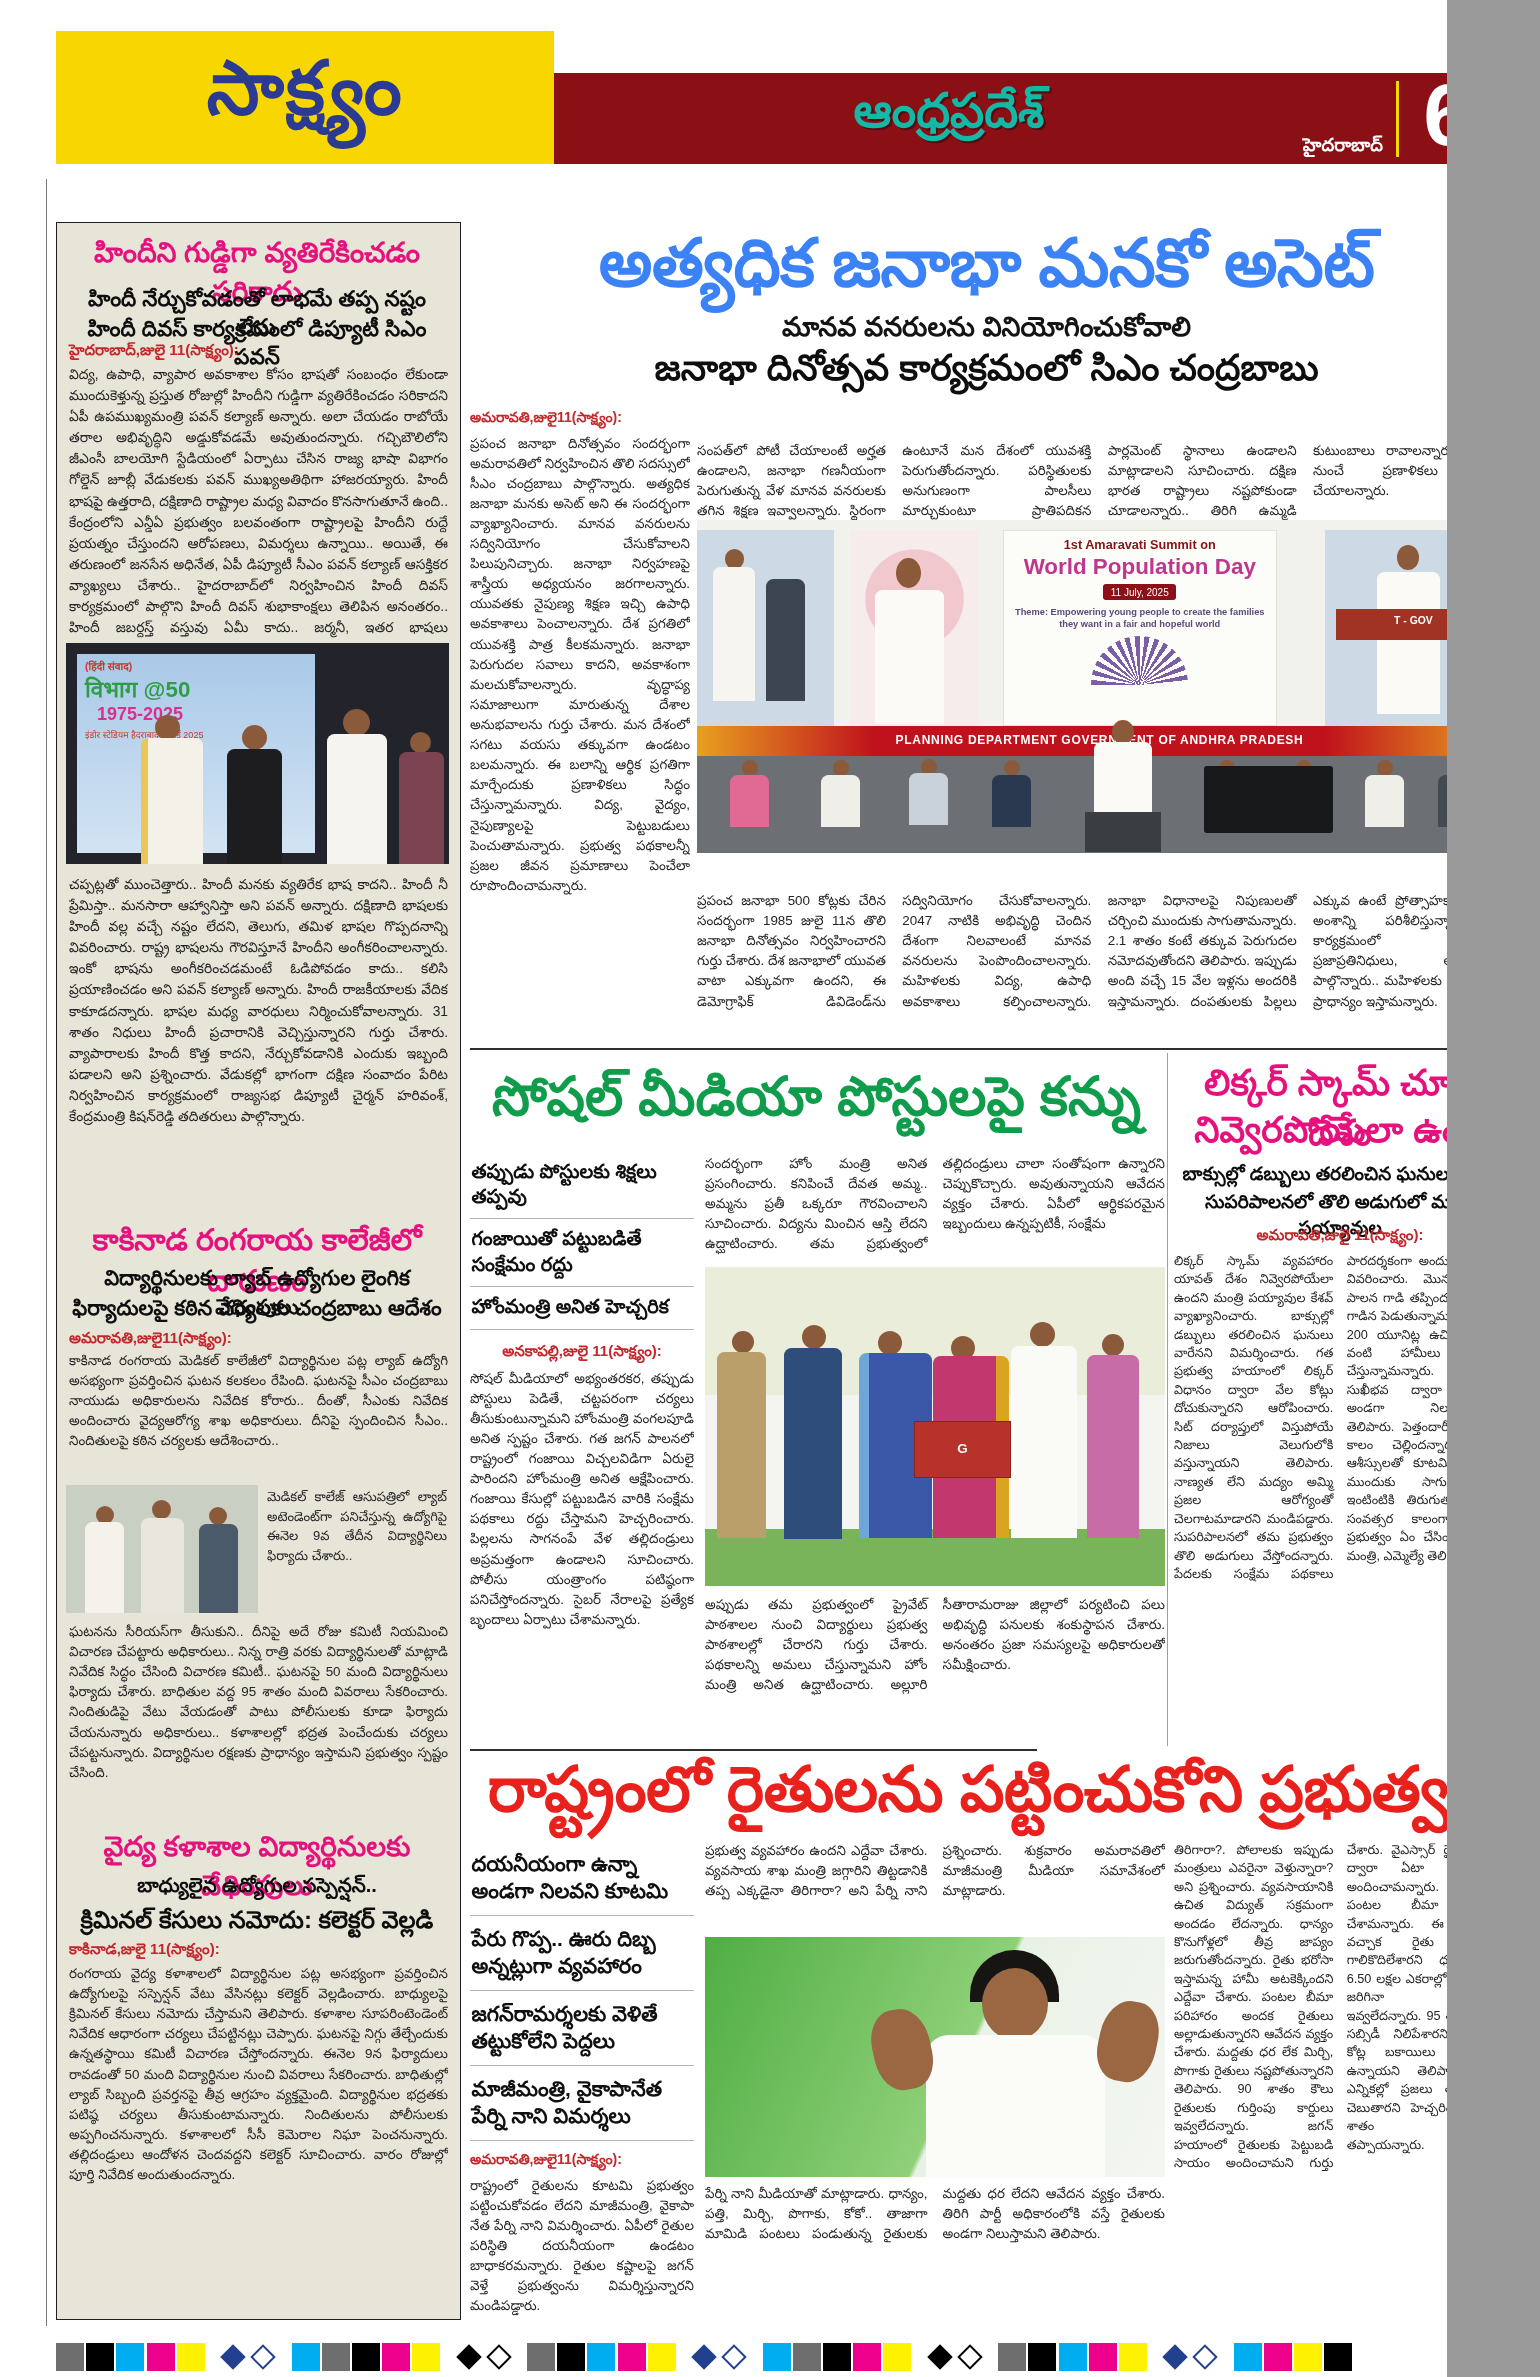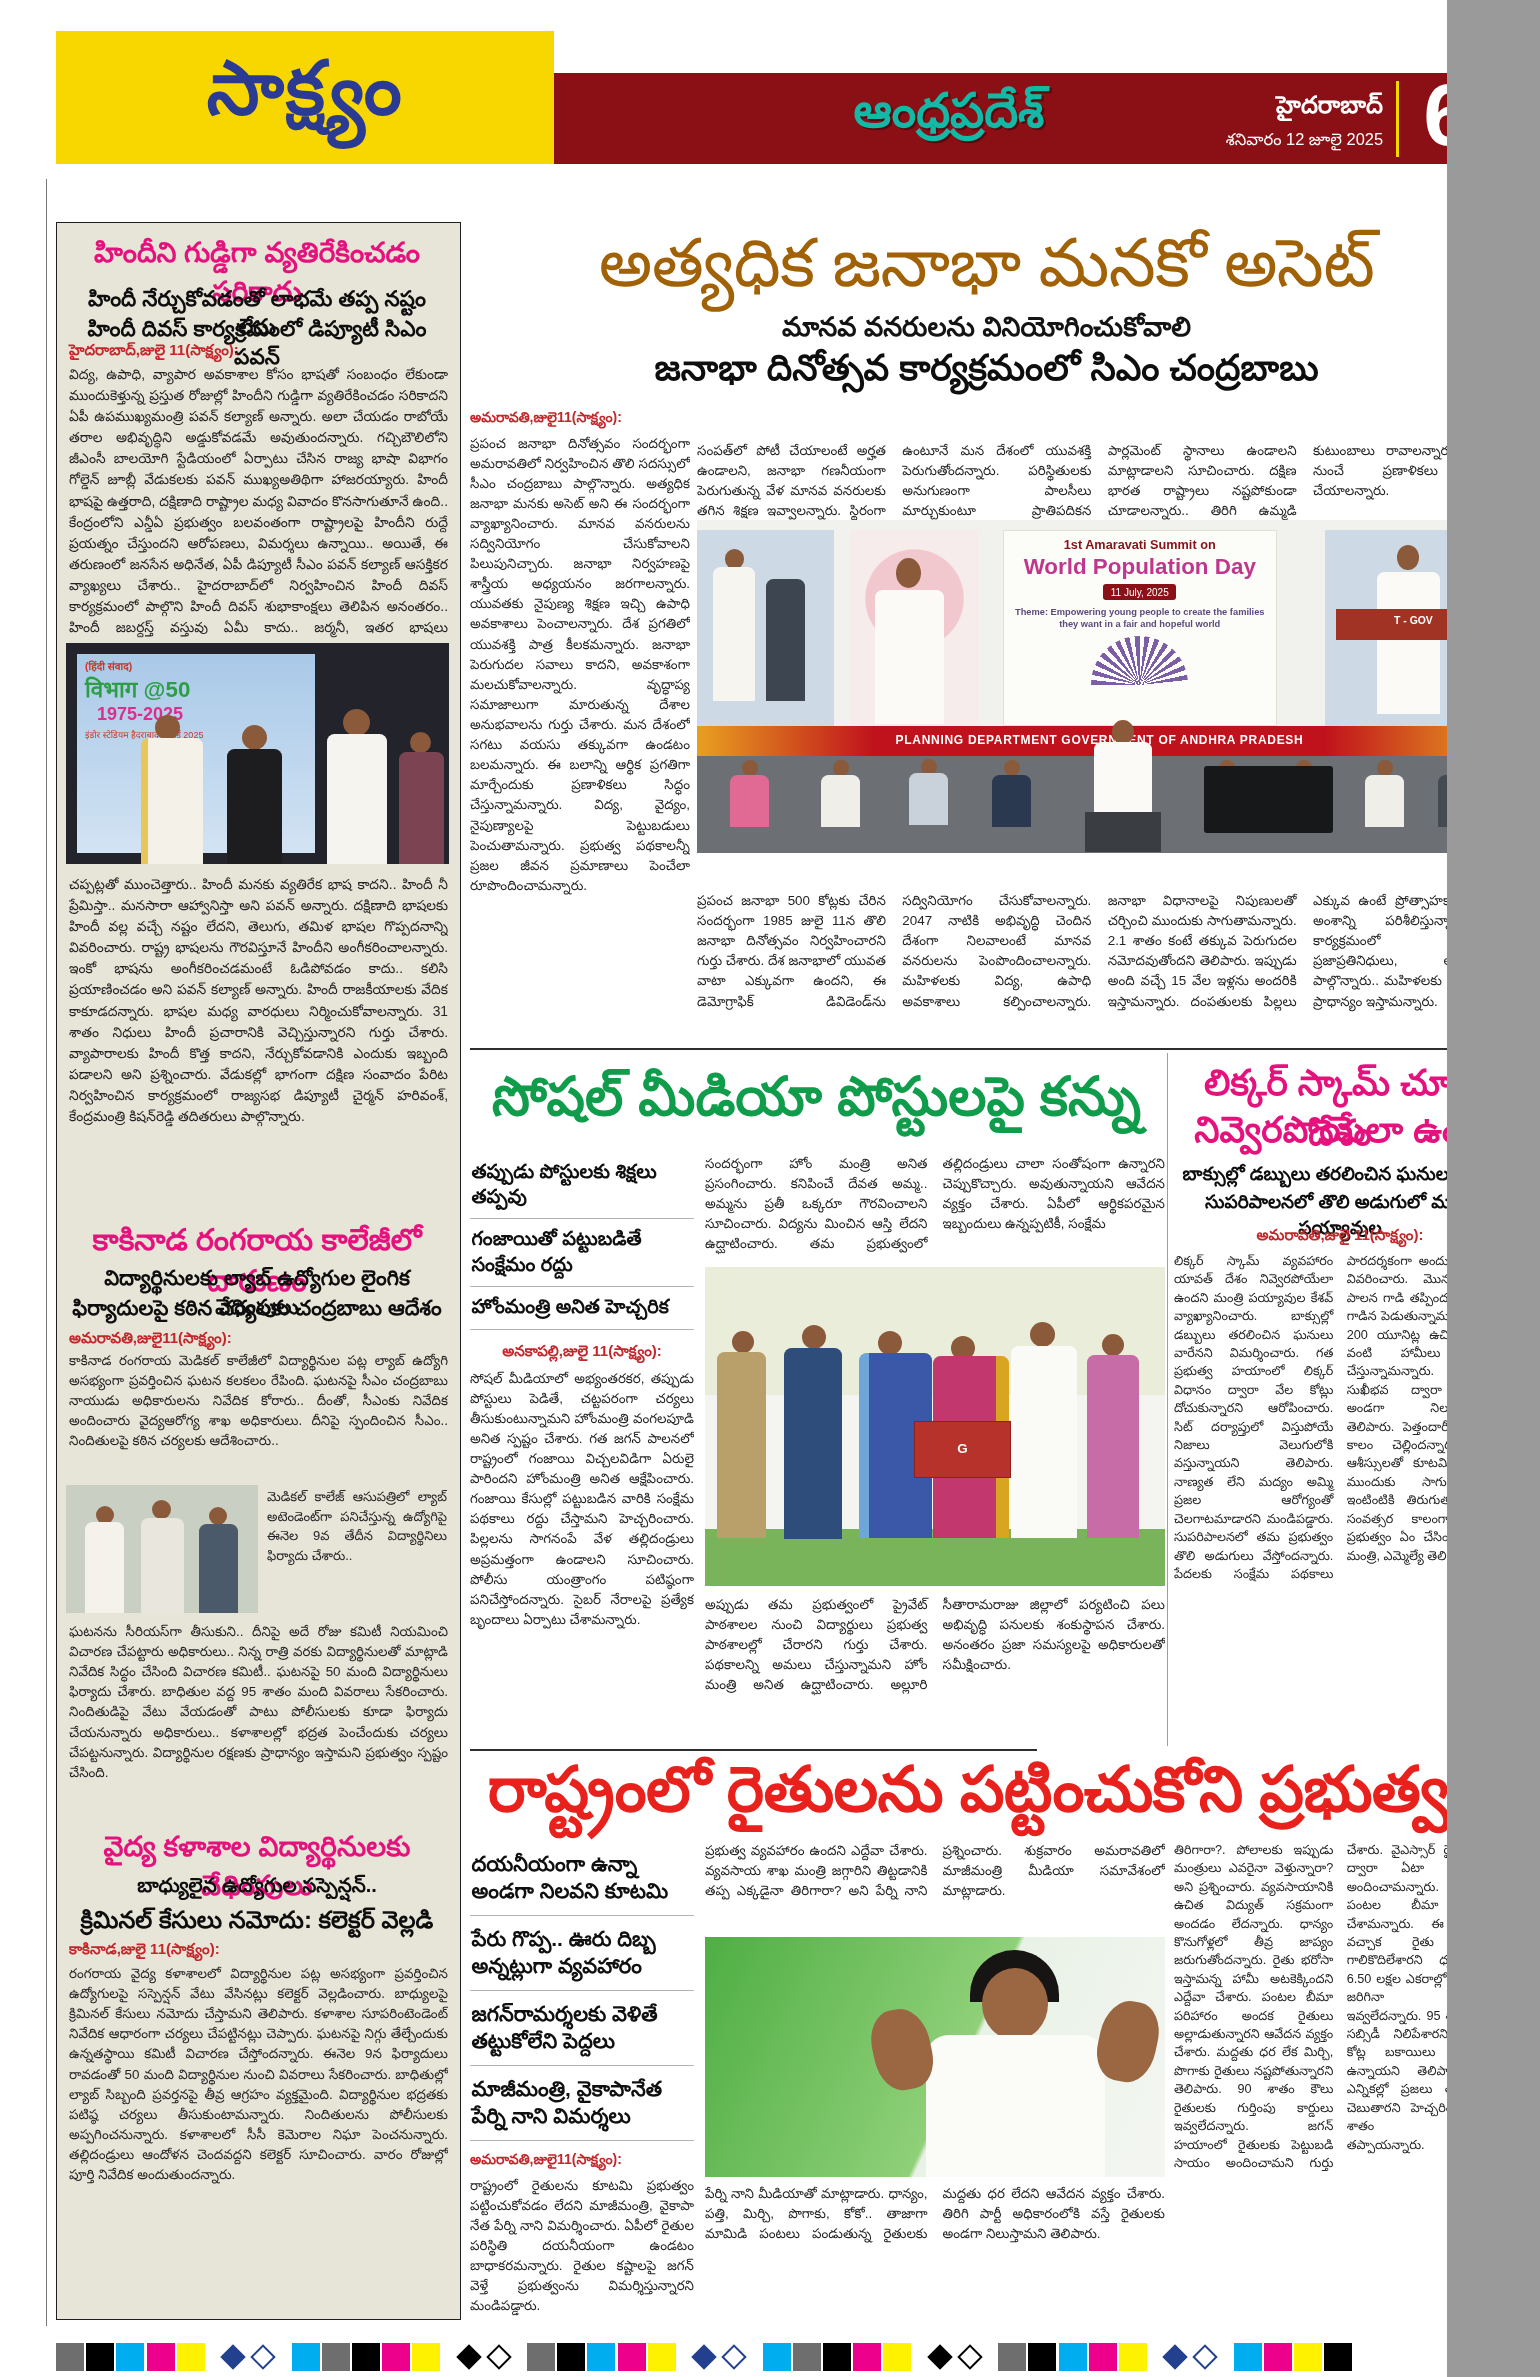--- a/index.html
+++ b/index.html
@@ -11,21 +11,21 @@
   .bodytxt{font-size:13.4px;line-height:1.5;color:#242424;overflow:hidden;}
   .smalltxt{font-size:12.7px;line-height:1.45;}
   .date{color:#c3272b;font-weight:bold;}
   .cols2{column-count:2;column-gap:15px;}
   .cols4{column-count:4;column-gap:16.4px;margin-top:32px;}
   .rule{background:#2e2e2e;}
   .vrule{background:#9d9d9d;}
   .panel{background:#e7e4d8;border:1.5px solid #1f1f1f;}
   .hl-pink{color:#e5127d;font-weight:bold;}
   .hl-green{color:#0f9d4c;font-weight:bold;}
-  .hl-blue{color:#a16207;font-weight:normal;}
+  .hl-blue{color:#3b82f6;font-weight:bold;}
   .hl-red{color:#e8211d;font-weight:bold;}
   .sub{font-weight:bold;color:#0e0e0e;}
   .bullet{font-weight:bold;color:#101010;border-bottom:1.5px solid #b3b3b3;}
   .photo{overflow:hidden;}
   .head{position:absolute;border-radius:50%;background:#8a5a3a;}
   .torso{position:absolute;border-radius:7.5px 7.5px 0 0;}
   .chip{width:28px;height:28px;display:inline-block;}
   .dia{width:18px;height:18px;transform:rotate(45deg);display:inline-block;}
   .bstrip{display:flex;align-items:center;}
   .bgroup{display:flex;gap:2.2px;margin-right:19.4px;}
@@ -35,21 +35,21 @@
 <body>
 
 <div class="page">
 
   <div class="abs" style="left:56px;top:31px;width:498px;height:133px;background:#f8d600;display:flex;align-items:center;justify-content:center;">
     <span style="color:#2b3a92;font-size:75px;font-weight:bold;letter-spacing:1.5px;">సాక్ష్యం</span>
   </div>
   <div class="abs" style="left:554px;top:73px;width:948px;height:91px;background:#8b1016;">
     <div class="abs ctr" style="left:134px;top:10.4px;width:522px;color:#14b8a6;font-size:48px;font-weight:bold;text-shadow:2.2px 2.2px 0 rgba(0,0,0,0.35);">ఆంధ్రప్రదేశ్</div>
     <div class="abs" style="right:119px;top:18px;width:209px;text-align:right;color:#ffffff;">
-      <div style="font-size:24px;font-weight:bold;">హైదరాబాద్</div>
+      <div style="font-size:18px;font-weight:bold;margin-top:44px;">హైదరాబాద్</div>
       <div style="font-size:16.4px;margin-top:4.5px;">శనివారం 12 జూలై 2025</div>
     </div>
     <div class="abs" style="right:103px;top:7.5px;width:3px;height:76px;background:#f8d600;"></div>
     <div class="abs ctr" style="right:10.4px;top:-9px;width:88px;color:#ffffff;font-size:88px;font-weight:bold;">6</div>
   </div>
 
   <div class="abs rule" style="left:46px;top:179px;width:0.7px;height:2147px;background:#777;"></div>
   <div class="abs rule" style="left:1509px;top:179px;width:0.7px;height:2147px;background:#777;"></div>
 
   <div class="abs panel" style="left:56px;top:222px;width:403px;height:2096px;"></div>

